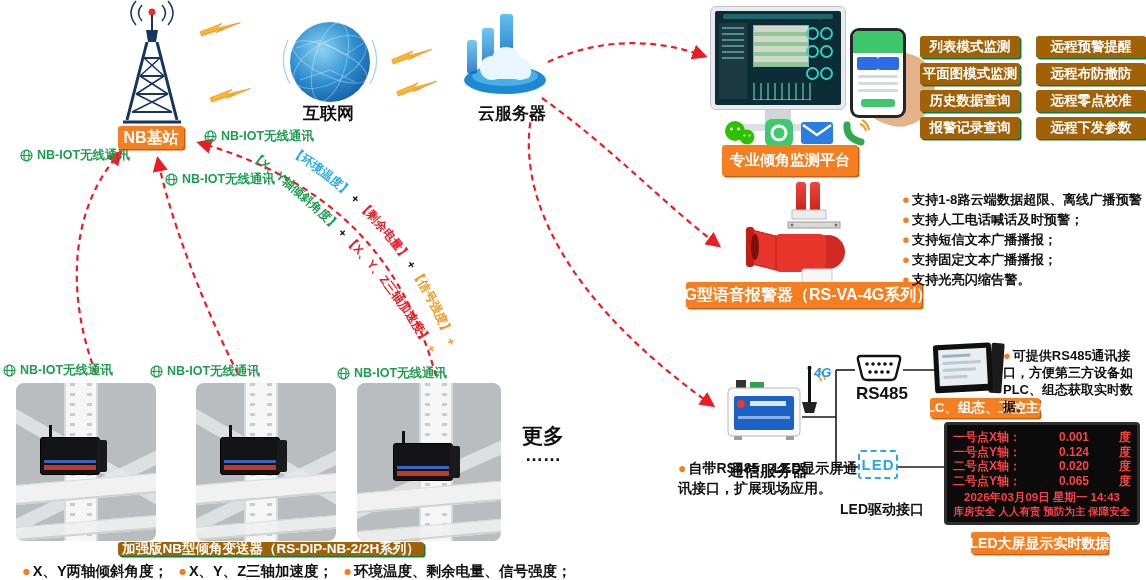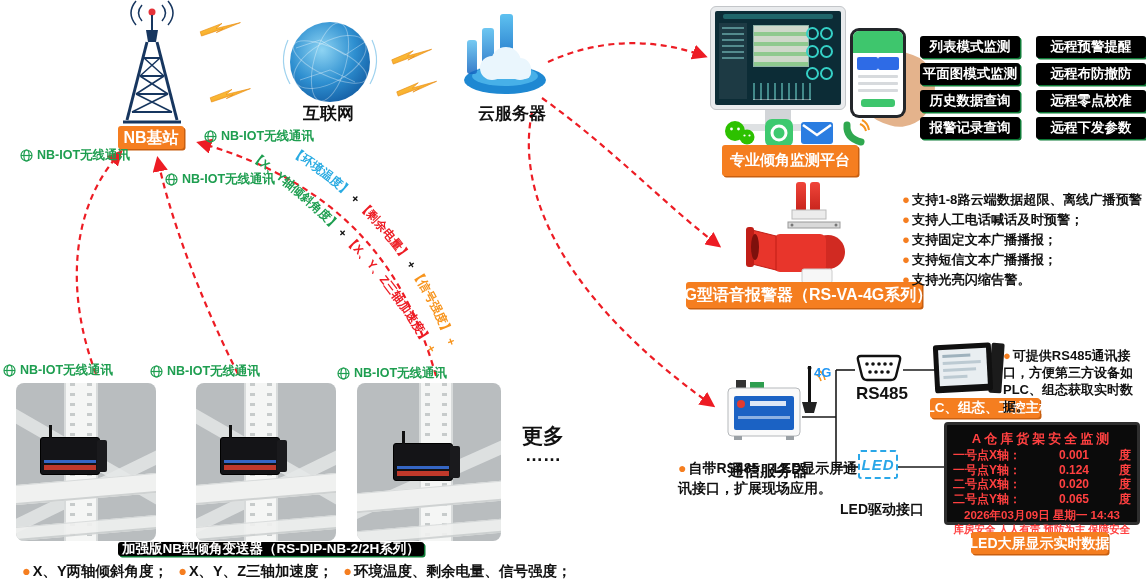--- a/index.html
+++ b/index.html
@@ -3,21 +3,21 @@
 <meta charset="utf-8">
 <style>
   html,body{margin:0;padding:0;background:#fff;}
   #stage{position:relative;width:1146px;height:580px;background:#fff;overflow:hidden;
          font-family:"Liberation Sans","DejaVu Sans",sans-serif;}
   .abs{position:absolute;}
   
   .lbl-orange{background:#F57E20;color:#fff;font-weight:bold;text-align:center;
               border-radius:3px;box-shadow:1.5px 1.5px 0 #c85f10;line-height:1.35;
               display:flex;align-items:center;justify-content:center;white-space:nowrap;}
-  .lbl-green{background:#000000;color:#fff;font-weight:bold;text-align:center;
+  .lbl-green{background:#a16207;color:#fff;font-weight:bold;text-align:center;
              border-radius:3px;box-shadow:1.5px 1.5px 0 #0d7a36;
              display:flex;align-items:center;justify-content:center;white-space:nowrap;}
   .chip{width:100px;height:22px;font-size:13.5px;}
   .chip2{width:110px;}
   .nbiot{display:flex;align-items:center;gap:4px;color:#1E9E50;font-weight:bold;
          font-size:12.5px;white-space:nowrap;}
   .blacklbl{color:#111;font-weight:bold;white-space:nowrap;}
   .dot{color:#F57E20;margin-right:2px;}
   .feat-line{font-size:13.2px;font-weight:bold;color:#111;line-height:20px;white-space:nowrap;}
   .wrap-feat{font-size:14px;font-weight:bold;color:#111;line-height:19.5px;}
@@ -331,82 +331,81 @@
     <polygon points="6,48 30,54 30,88 6,82" fill="#E8352B" stroke="#C01E17"></polygon>
     <rect x="0" y="45" width="8" height="40" rx="3" fill="#C01E17"></rect>
     <ellipse cx="9" cy="65" rx="4" ry="13" fill="#7E100C"></ellipse>
     <rect x="56" y="87" width="30" height="14" rx="2" fill="#f7f7f7" stroke="#ccc"></rect>
   </svg>
   <div class="abs lbl-orange" style="left:686px;top:282px;width:236px;height:26px;font-size:16px;">4G型语音报警器（RS-VA-4G系列）</div>
 
   <div class="abs" style="left:902px;top:190px;width:244px;">
     <div class="feat-line"><span class="dot">●</span><span>支持1-8路云端数据超限、离线广播预警；</span></div>
     <div class="feat-line"><span class="dot">●</span><span>支持人工电话喊话及时预警；</span></div>
+    <div class="feat-line"><span class="dot">●</span><span>支持短信文本广播播报；</span></div>
     <div class="feat-line"><span class="dot">●</span><span>支持固定文本广播播报；</span></div>
-    <div class="feat-line"><span class="dot">●</span><span>支持短信文本广播播报；</span></div>
     <div class="feat-line"><span class="dot">●</span><span>支持光亮闪缩告警。</span></div>
   </div>
 
   <svg class="abs" style="left:720px;top:366px;" width="118" height="76" viewBox="0 0 118 76">
     <rect x="88" y="0" width="3" height="38" fill="#111"></rect>
     <circle cx="89.5" cy="2" r="2" fill="#111"></circle>
     <polygon points="82,36 97,36 94,47 85,47" fill="#222"></polygon>
     <path d="M95,8 Q100,10 101,15" stroke="#F7941D" stroke-width="1.6" fill="none"></path>
     <path d="M98,4 Q104,7 105,14" stroke="#F7941D" stroke-width="1.6" fill="none"></path>
     <rect x="16" y="14" width="10" height="9" fill="#333"></rect>
     <rect x="30" y="16" width="14" height="7" fill="#2E9E4F"></rect>
     <rect x="8" y="22" width="72" height="48" rx="4" fill="#fafafa" stroke="#b5b8bb"></rect>
     <rect x="14" y="30" width="60" height="34" rx="2" fill="#1B62C4"></rect>
     <circle cx="21" cy="38" r="4" fill="#E33B30"></circle>
     <rect x="30" y="35" width="36" height="5" fill="#fff" opacity="0.85"></rect>
     <rect x="18" y="50" width="52" height="3" fill="#fff" opacity="0.5"></rect>
     <rect x="14" y="70" width="8" height="4" fill="#9aa0a5"></rect>
     <rect x="66" y="70" width="8" height="4" fill="#9aa0a5"></rect>
   </svg>
-  <div class="abs" style="left:814px;top:365px;color:#2196F3;font-weight:bold;font-size:13px;">4G</div>
+  <div class="abs" style="left:814px;top:365px;color:#2196F3;font-weight:bold;font-style:italic;font-size:13px;">4G</div>
   <div class="abs blacklbl" style="left:728px;top:437px;font-size:16px;margin-top:24px;">通信服务器</div>
   <div class="abs wrap-feat" style="left:678px;top:459px;width:192px;">
     <div><span class="dot">●</span><span>自带RS485、LED显示屏通讯接口，扩展现场应用。</span></div>
   </div>
 
   <svg class="abs" style="left:854px;top:352px;" width="50" height="31" viewBox="0 0 50 31">
     <path d="M7,4 H43 Q47,4 46,8 L42,24 Q41,28 37,28 H13 Q9,28 8,24 L4,8 Q3,4 7,4 Z" fill="#fff" stroke="#111" stroke-width="2.4"></path>
     <circle cx="13" cy="12" r="1.8" fill="#111"></circle>
       <circle cx="19" cy="12" r="1.8" fill="#111"></circle>
     <circle cx="25" cy="12" r="1.8" fill="#111"></circle>
       <circle cx="31" cy="12" r="1.8" fill="#111"></circle>
     <circle cx="37" cy="12" r="1.8" fill="#111"></circle>
     <circle cx="16" cy="20" r="1.8" fill="#111"></circle>
       <circle cx="22" cy="20" r="1.8" fill="#111"></circle>
     <circle cx="28" cy="20" r="1.8" fill="#111"></circle>
       <circle cx="34" cy="20" r="1.8" fill="#111"></circle>
   </svg>
   <div class="abs blacklbl" style="left:856px;top:384px;font-size:17px;">RS485</div>
 
-  <div class="abs ledicon" style="left:858px;top:450px;font-style:italic;">LED</div>
+  <div class="abs ledicon" style="left:858px;top:450px;">LED</div>
   <div class="abs blacklbl" style="left:840px;top:501px;font-size:14px;">LED驱动接口</div>
 
   <svg class="abs" style="left:932px;top:338px;" width="76" height="62" viewBox="0 0 76 62">
     <rect x="58" y="5" width="13" height="50" rx="2" fill="#1b1b1b" transform="rotate(4 64 30)"></rect>
     <g transform="rotate(-3 30 30)">
       <rect x="2" y="6" width="58" height="48" rx="3" fill="#101010"></rect>
       <rect x="7" y="11" width="48" height="36" fill="#e9eef1"></rect>
       <rect x="11" y="16" width="28" height="3" fill="#9fb2bd"></rect>
       <rect x="11" y="23" width="38" height="3" fill="#bccad2"></rect>
       <rect x="11" y="30" width="33" height="3" fill="#bccad2"></rect>
       <rect x="11" y="37" width="24" height="3" fill="#bccad2"></rect>
     </g>
   </svg>
   <div class="abs lbl-orange" style="left:930px;top:398px;width:110px;height:20px;font-size:13.5px;">PLC、组态、工控主机</div>
   <div class="abs" style="left:1003px;top:347px;width:143px;font-size:13px;font-weight:bold;color:#111;line-height:17px;">
     <span class="dot">●</span><span>可提供RS485通讯接口，方便第三方设备如PLC、组态获取实时数据。</span>
   </div>
 
   <div class="abs ledscr" style="left:944px;top:422px;">
-    <div class="ledtitle">A仓库货架安全监测</div>
     <div class="ledrow">
         <span class="n">一号点X轴：</span>
         <span class="v">0.001</span>
         <span class="u">度</span>
       </div>
     <div class="ledrow">
         <span class="n">一号点Y轴：</span>
         <span class="v">0.124</span>
         <span class="u">度</span>
       </div>

